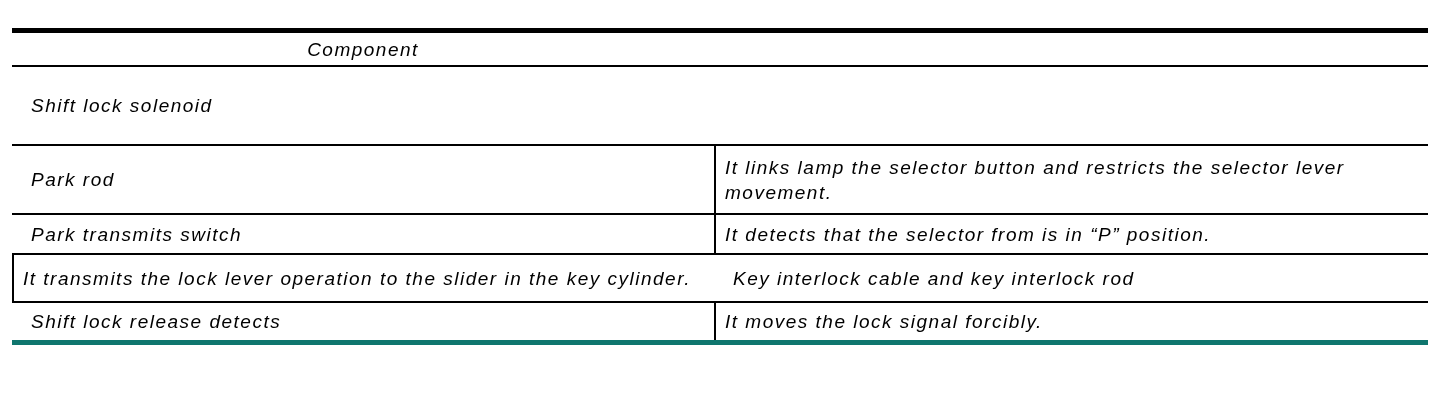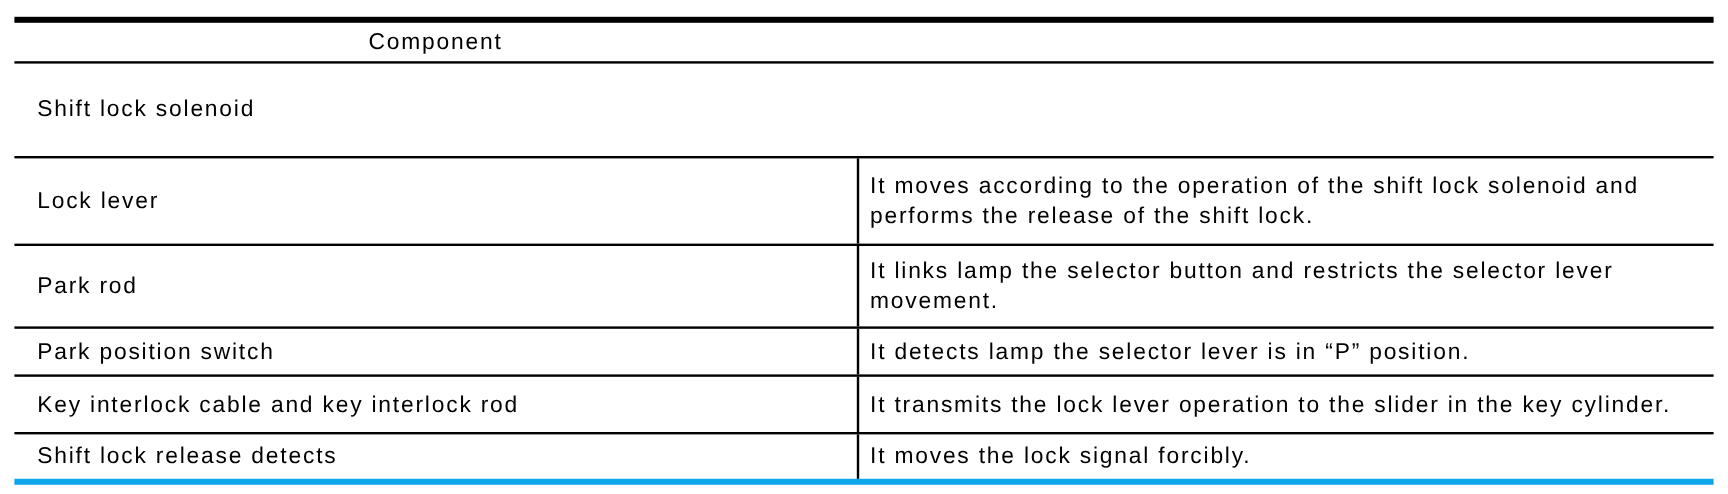--- a/index.html
+++ b/index.html
@@ -10,24 +10,25 @@
   body {
     width: 1440px;
     height: 412px;
     position: relative;
     font-family: "Liberation Sans", sans-serif;
     color: #000000;
   }
   .spec-table {
     position: absolute;
     left: 12px;
-    top: 14px;
+    top: 28px;
     width: 1416px;
     border-top: 5px solid #000;
-    border-bottom: 5px solid #0ea5e9;
+    border-bottom: 5px solid #0f766e;
+    font-style: italic;
   }
   .trow {
     display: grid;
     grid-template-columns: 702px 714px;
     border-bottom: 2px solid #000;
   }
   .trow:last-child {
     border-bottom: none;
   }
   .cell {
@@ -68,40 +69,35 @@
 <div class="spec-table">
 
   <div class="trow hdr-row">
     <div class="cell c1 hh">Component</div>
   </div>
 
   <div class="trow">
     <div class="cell c1 h1">Shift lock solenoid</div>
   </div>
 
-  <div class="trow">
-    <div class="cell c1 h2">Lock lever</div>
-    <div class="cell c2 h2">It moves according to the operation of the shift lock solenoid and
-performs the release of the shift lock.</div>
-  </div>
 
   <div class="trow">
     <div class="cell c1 h3">Park rod</div>
     <div class="cell c2 h3">It links lamp the selector button and restricts the selector lever
 movement.</div>
   </div>
 
   <div class="trow">
-    <div class="cell c1 h4">Park position switch</div>
-    <div class="cell c2 h4">It detects lamp the selector lever is in “P” position.</div>
+    <div class="cell c1 h4">Park transmits switch</div>
+    <div class="cell c2 h4">It detects that the selector from is in “P” position.</div>
   </div>
 
   <div class="trow">
+    <div class="cell c2 h5">It transmits the lock lever operation to the slider in the key cylinder.</div>
     <div class="cell c1 h5">Key interlock cable and key interlock rod</div>
-    <div class="cell c2 h5">It transmits the lock lever operation to the slider in the key cylinder.</div>
   </div>
 
   <div class="trow">
     <div class="cell c1 h6">Shift lock release detects</div>
     <div class="cell c2 h6">It moves the lock signal forcibly.</div>
   </div>
 
 </div>
 
 </body></html>

